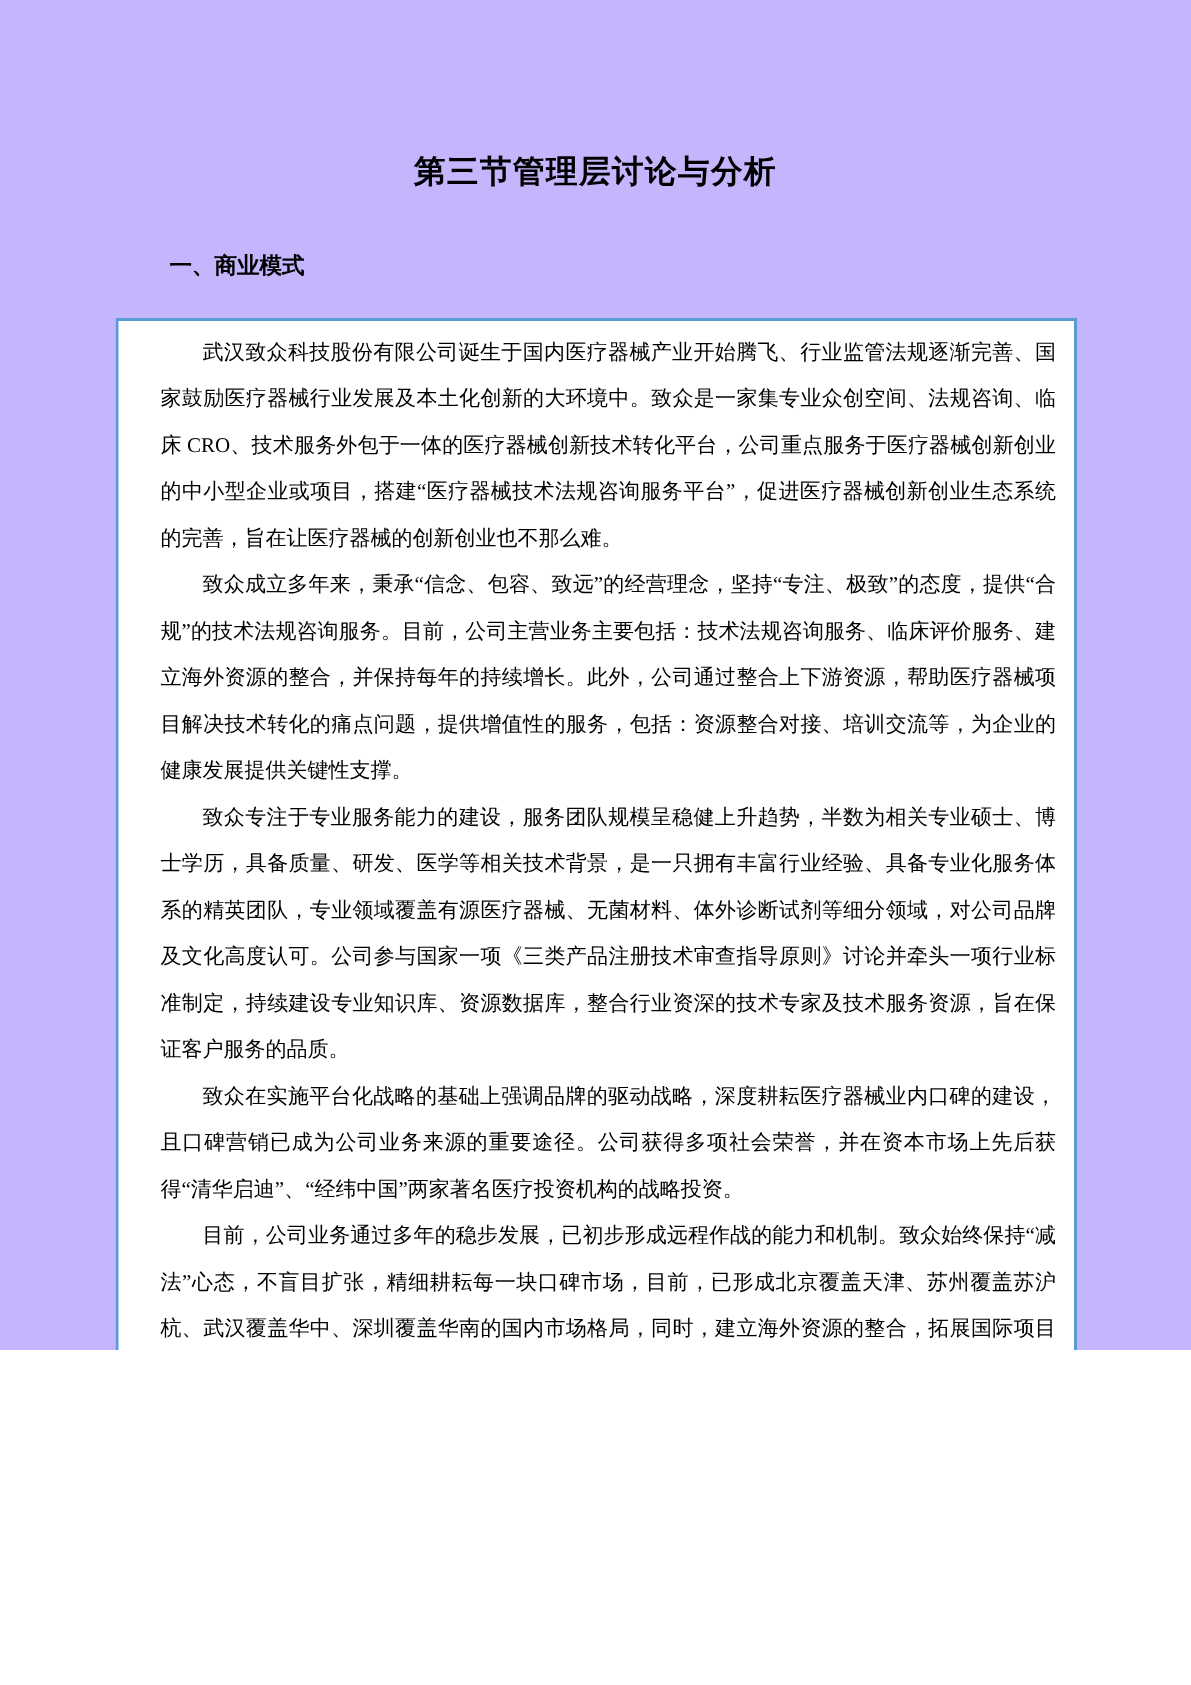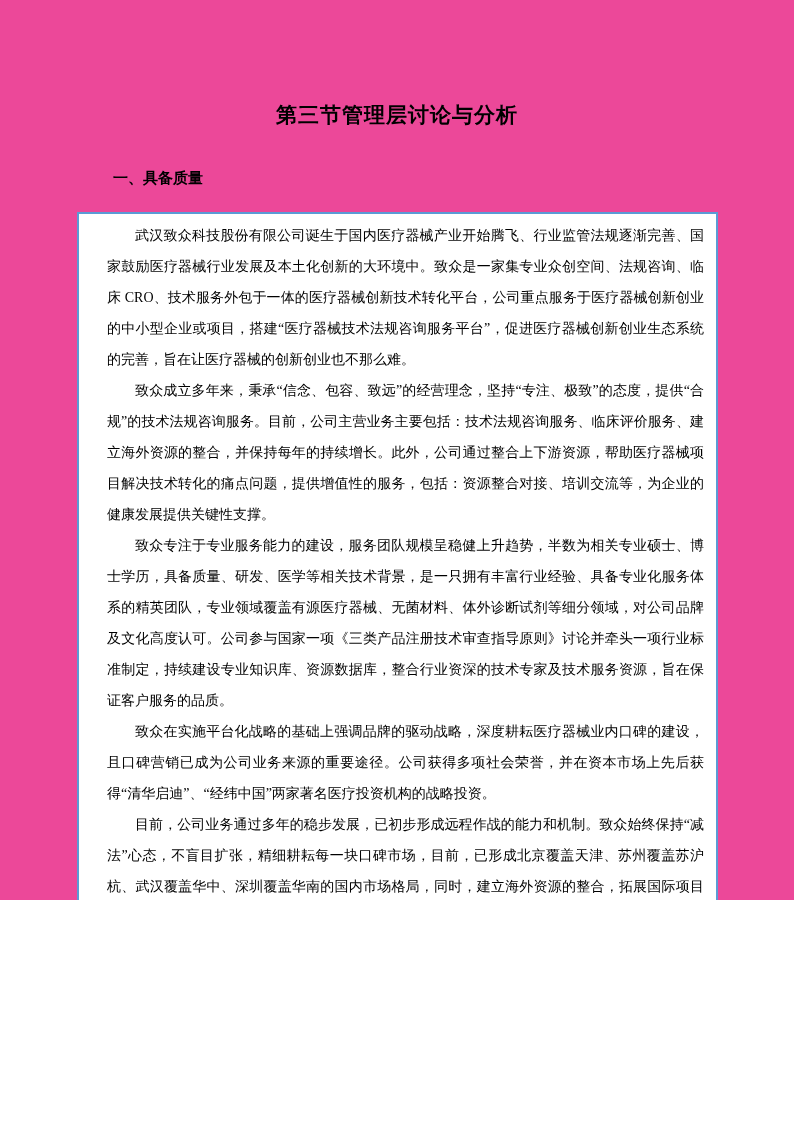--- a/index.html
+++ b/index.html
@@ -5,21 +5,21 @@
   html, body {
     margin: 0;
     padding: 0;
     background: #ffffff;
   }
   .page {
     position: relative;
     width: 794px;
     height: 900px;
     margin: 0 auto;
-    background: #ec4899;
+    background: #c4b5fd;
     overflow: hidden;
     font-family: "Liberation Serif", "DejaVu Serif", serif;
     color: #000000;
   }
   .doc-title {
     margin: 0;
     padding-top: 100px;
     text-align: center;
     font-family: "Liberation Sans", "DejaVu Sans", sans-serif;
     font-weight: bold;
@@ -65,21 +65,21 @@
     color: #000000;
   }
 </style>
 </head>
 <body>
 
 <div class="page">
 
   <h1 class="doc-title">第三节管理层讨论与分析</h1>
 
-  <h2 class="section-heading">一、具备质量</h2>
+  <h2 class="section-heading">一、商业模式</h2>
 
   <div class="content-box" style="border-color: rgb(91, 155, 213);">
     <p>武汉致众科技股份有限公司诞生于国内医疗器械产业开始腾飞、行业监管法规逐渐完善、国家鼓励医疗器械行业发展及本土化创新的大环境中。致众是一家集专业众创空间、法规咨询、临床 CRO、技术服务外包于一体的医疗器械创新技术转化平台，公司重点服务于医疗器械创新创业的中小型企业或项目，搭建“医疗器械技术法规咨询服务平台”，促进医疗器械创新创业生态系统的完善，旨在让医疗器械的创新创业也不那么难。</p>
     <p>致众成立多年来，秉承“信念、包容、致远”的经营理念，坚持“专注、极致”的态度，提供“合规”的技术法规咨询服务。目前，公司主营业务主要包括：技术法规咨询服务、临床评价服务、建立海外资源的整合，并保持每年的持续增长。此外，公司通过整合上下游资源，帮助医疗器械项目解决技术转化的痛点问题，提供增值性的服务，包括：资源整合对接、培训交流等，为企业的健康发展提供关键性支撑。</p>
     <p>致众专注于专业服务能力的建设，服务团队规模呈稳健上升趋势，半数为相关专业硕士、博士学历，具备质量、研发、医学等相关技术背景，是一只拥有丰富行业经验、具备专业化服务体系的精英团队，专业领域覆盖有源医疗器械、无菌材料、体外诊断试剂等细分领域，对公司品牌及文化高度认可。公司参与国家一项《三类产品注册技术审查指导原则》讨论并牵头一项行业标准制定，持续建设专业知识库、资源数据库，整合行业资深的技术专家及技术服务资源，旨在保证客户服务的品质。</p>
     <p>致众在实施平台化战略的基础上强调品牌的驱动战略，深度耕耘医疗器械业内口碑的建设，且口碑营销已成为公司业务来源的重要途径。公司获得多项社会荣誉，并在资本市场上先后获得“清华启迪”、“经纬中国”两家著名医疗投资机构的战略投资。</p>
     <p>目前，公司业务通过多年的稳步发展，已初步形成远程作战的能力和机制。致众始终保持“减法”心态，不盲目扩张，精细耕耘每一块口碑市场，目前，已形成北京覆盖天津、苏州覆盖苏沪杭、武汉覆盖华中、深圳覆盖华南的国内市场格局，同时，建立海外资源的整合，拓展国际项目的合作。通过上述</p>
   </div>
 
   <div class="page-footer">7/82</div>

